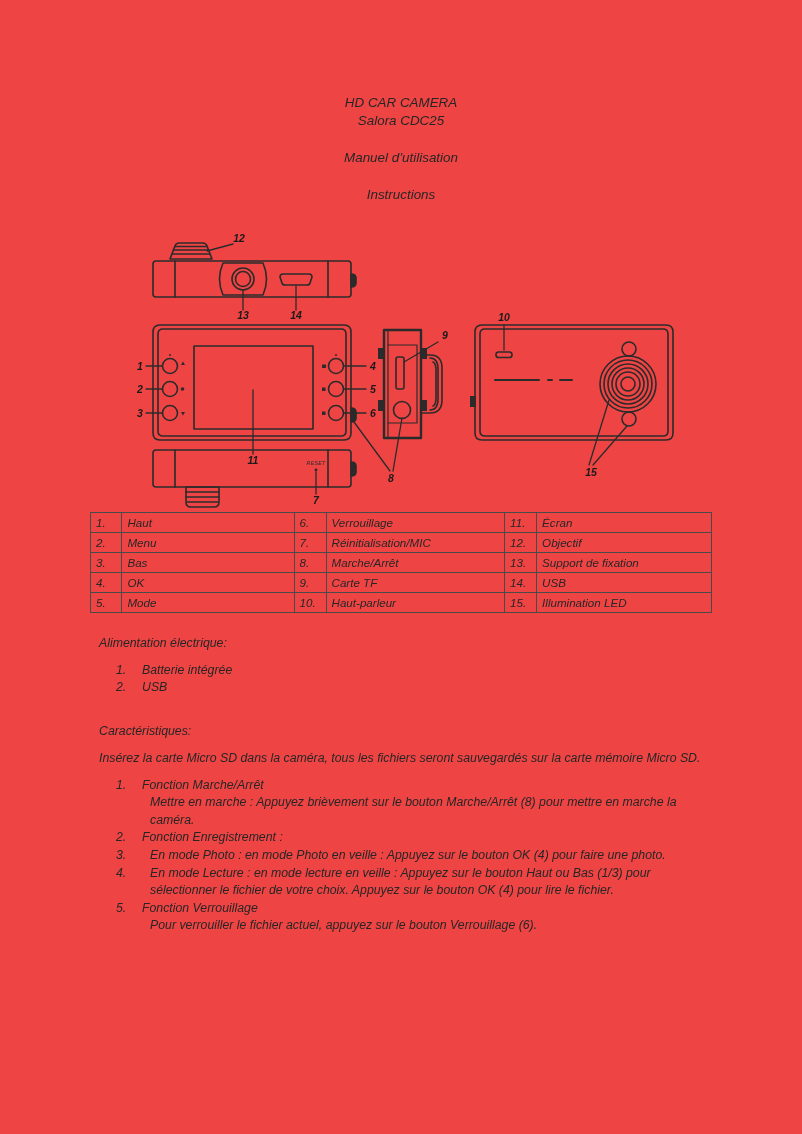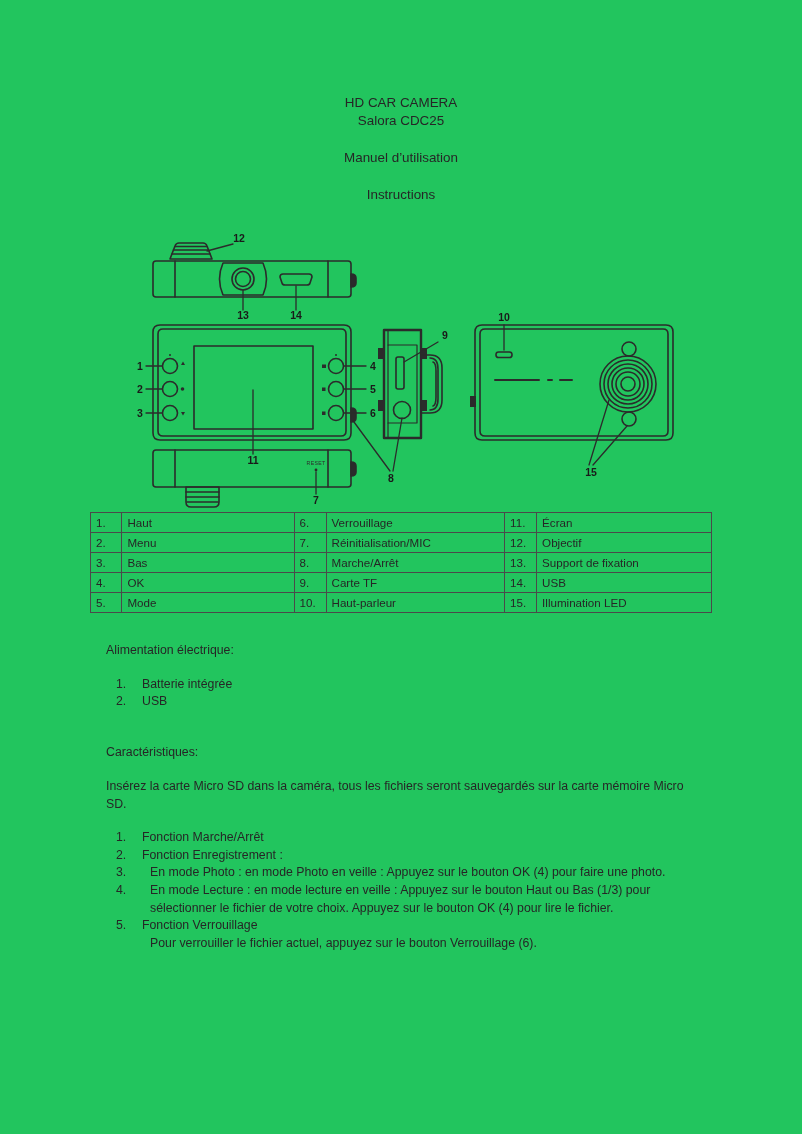--- a/index.html
+++ b/index.html
@@ -11,21 +11,22 @@
     width: 802px;
     height: 1134px;
     position: relative;
     font-family: "Liberation Sans", sans-serif;
     color: #262626;
     overflow: hidden;
   }
   .page {
     position: absolute;
     inset: 0;
-    background: #22c55e;
+    background: #ef4444;
+    font-style: italic;
   }
 
   
   .title-block {
     position: absolute;
     top: 94px;
     left: 0;
     width: 802px;
     text-align: center;
     font-size: 13.4px;
@@ -66,21 +67,21 @@
 
   
   .body-text {
     position: absolute;
     left: 90px;
     top: 626px;
     width: 625px;
     font-size: 12.3px;
     line-height: 17.6px;
   }
-  .body-text p { margin: 16px; }
+  .body-text p { margin: 9px; }
   .spacer { height: 17.6px; }
 
   ol.numlist {
     margin: 0;
     padding: 0;
     list-style: none;
   }
   ol.numlist > li {
     position: relative;
     padding-left: 52px;
@@ -324,20 +325,21 @@
 
     <div class="spacer"></div>
 
     <p>Caractéristiques:</p>
     <p>Insérez la carte Micro SD dans la caméra, tous les fichiers seront sauvegardés sur la carte mémoire Micro SD.</p>
 
     <ol class="numlist">
       <li>
         <span class="marker">1.</span>
         <span class="litext">Fonction Marche/Arrêt</span>
+        <span class="sub">Mettre en marche : Appuyez brièvement sur le bouton Marche/Arrêt (8) pour mettre en marche la caméra.</span>
       </li>
       <li>
         <span class="marker">2.</span>
         <span class="litext">Fonction Enregistrement :</span>
       </li>
       <li>
         <span class="marker">3.</span>
         <span class="sub">En mode Photo : en mode Photo en veille : Appuyez sur le bouton OK (4) pour faire une photo.</span>
       </li>
       <li>

